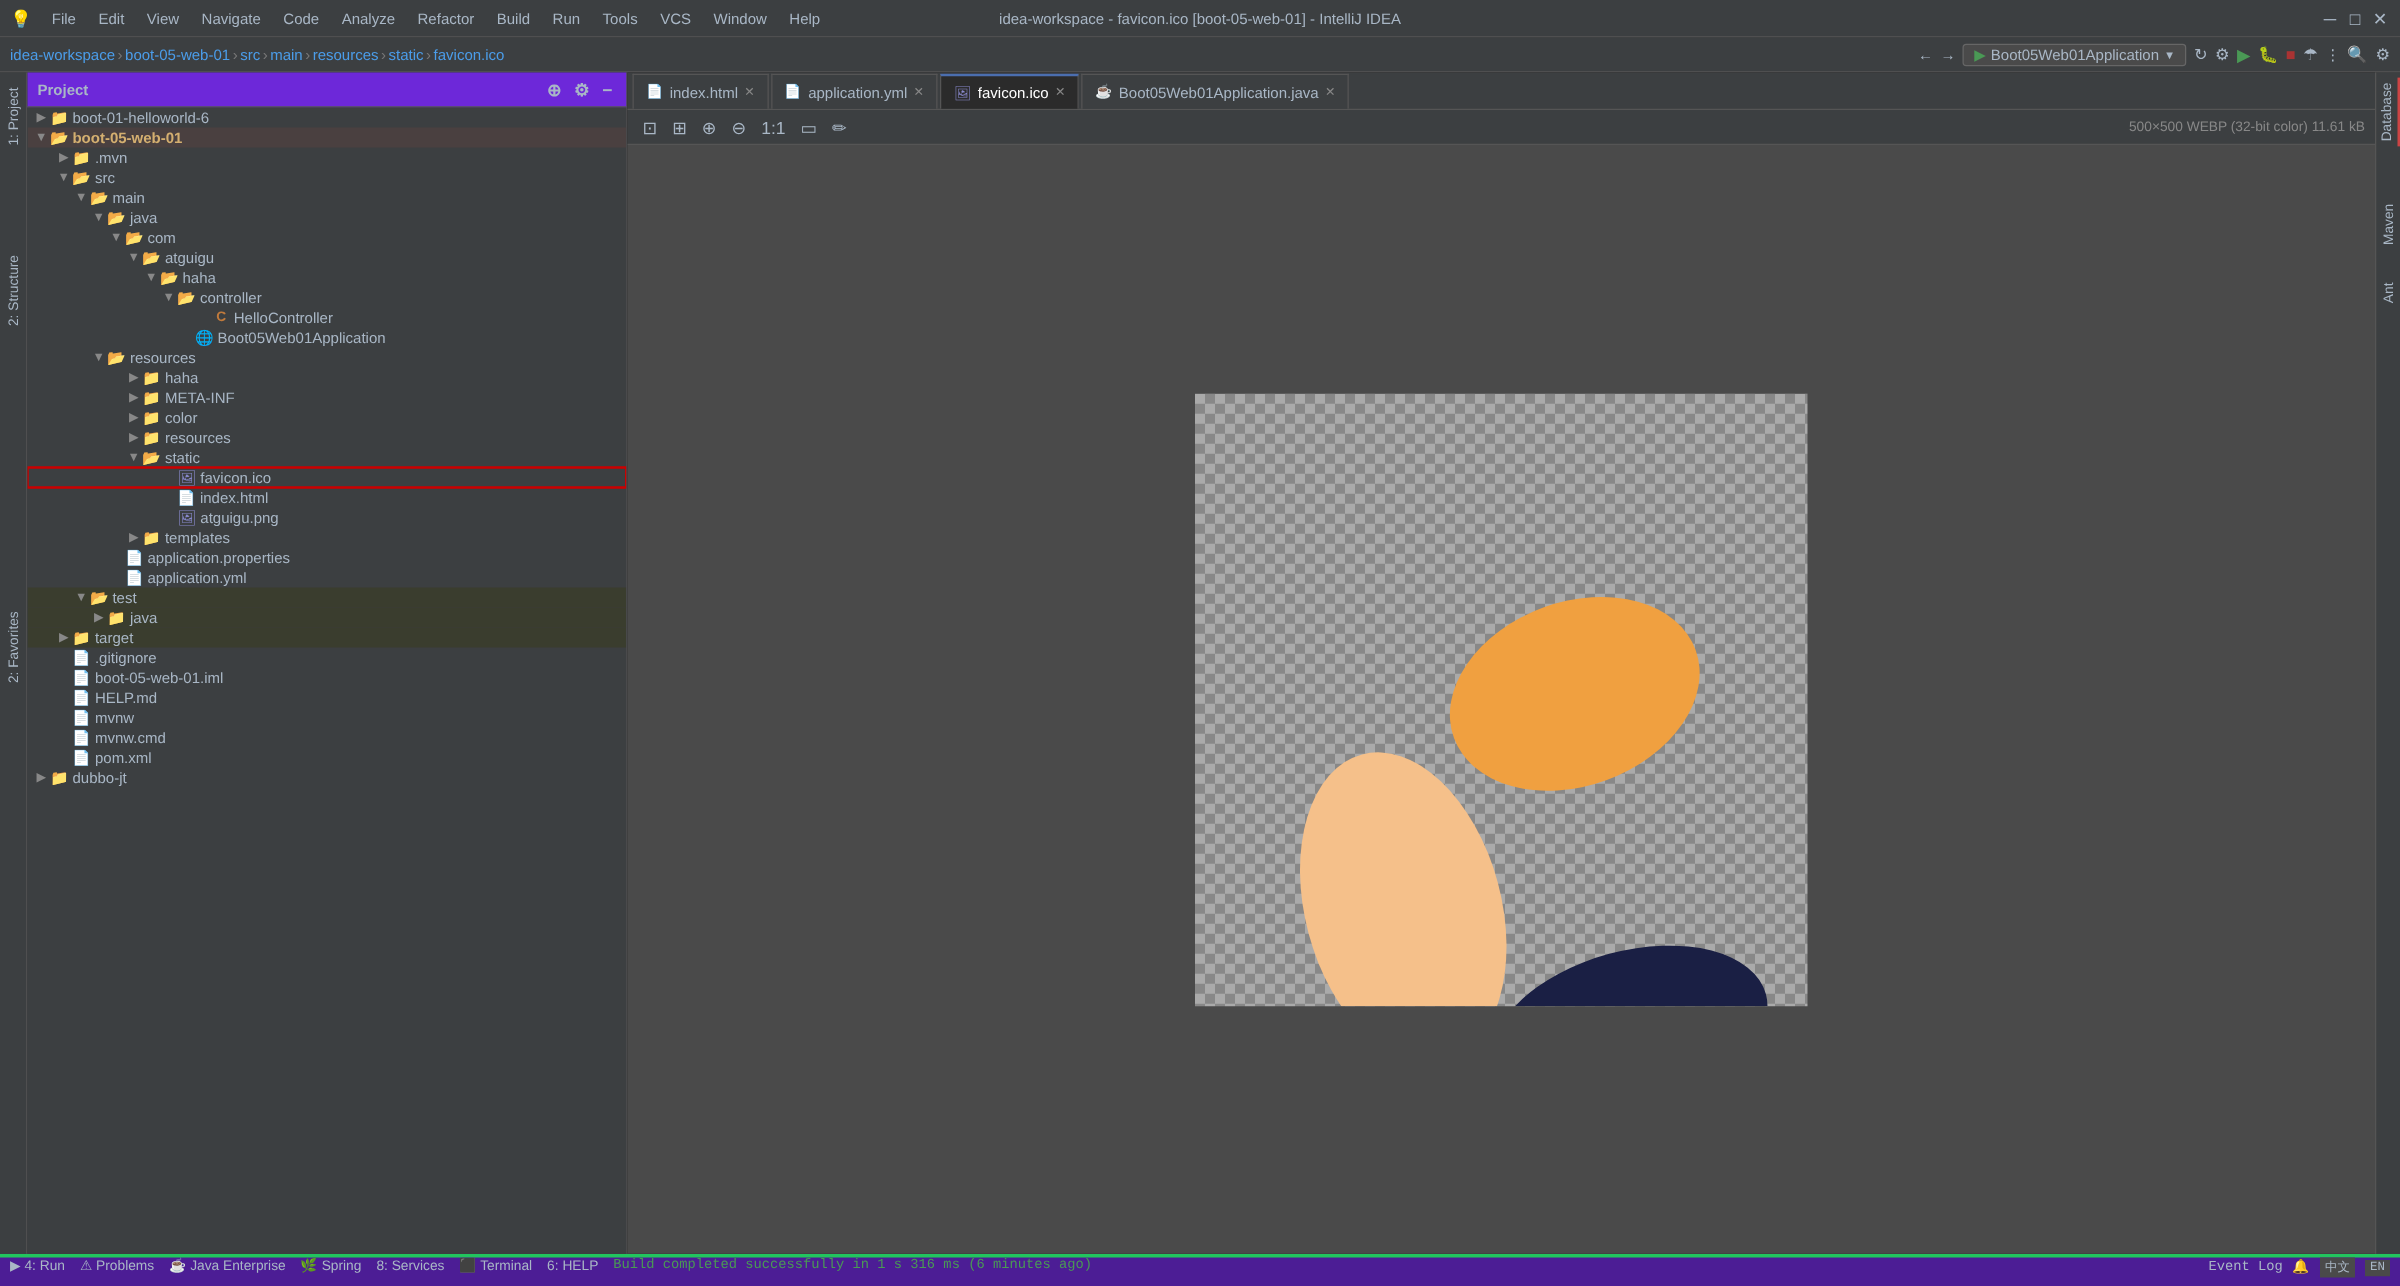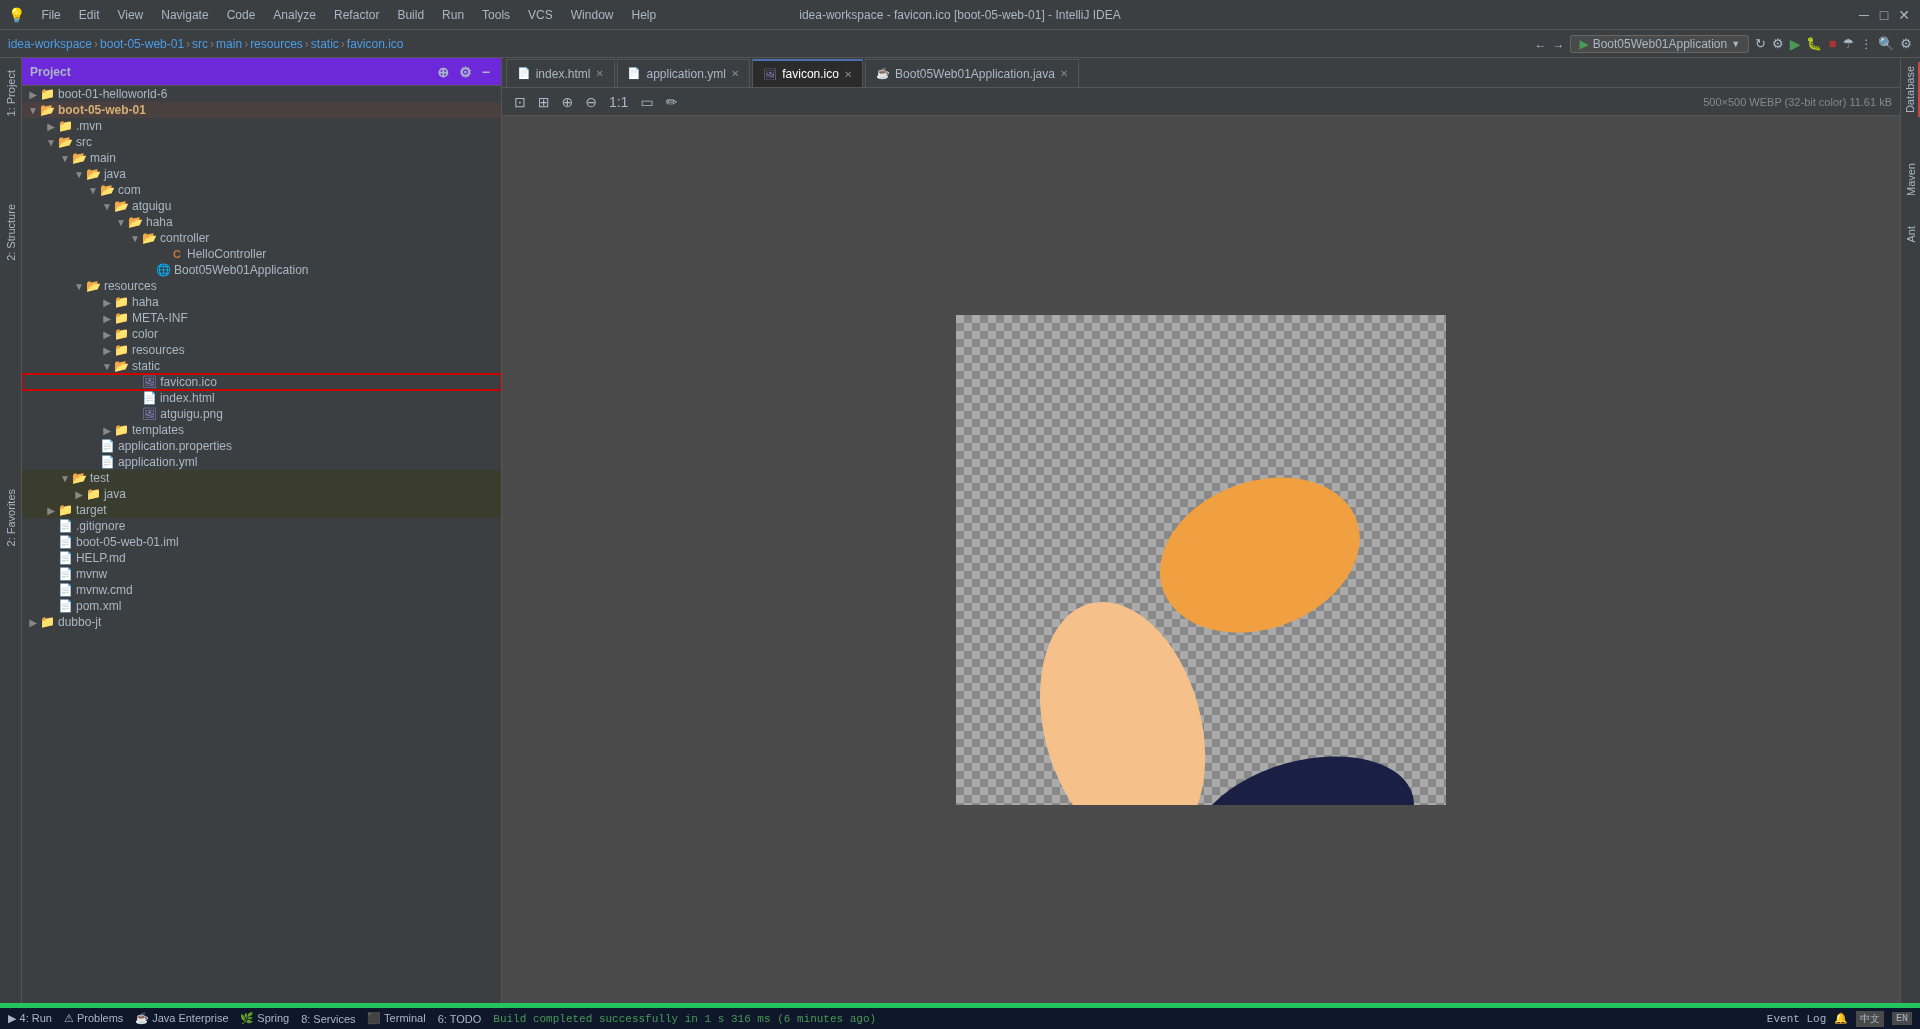--- a/index.html
+++ b/index.html
@@ -182,25 +182,25 @@
       display: flex;
       flex-direction: column;
       align-items: center;
       gap: 2px;
       padding-top: 4px;
     }
 
     
     .status-bar {
       height: 26px;
-      background: #0f172a;
-      display: flex;
-      align-items: center;
+      background: #4c1d95;
+      display: flex;
+      align-items: flex-start;
       padding: 0 8px;
-      border-top: 5px solid #22c55e;
+      border-top: 3px solid #22c55e;
       font-size: 11px;
       color: #a9b7c6;
     }
     .status-left { display: flex; align-items: center; gap: 12px; }
     .status-right { margin-left: auto; display: flex; align-items: center; gap: 8px; font-family: Liberation Mono, monospace; }
     .status-green { color: #4a9955; font-family: Liberation Mono, monospace; }
     .status-item { cursor: pointer; }
 
     
     .tree::-webkit-scrollbar { width: 6px; }
@@ -585,21 +585,21 @@
       <span>Spring</span>
     </span>
     <span class="status-item">
       <span>8: Services</span>
     </span>
     <span class="status-item">
       <span>⬛</span>
       <span>Terminal</span>
     </span>
     <span class="status-item">
-      <span>6: TODO</span>
+      <span>6: HELP</span>
     </span>
   </div>
   <span class="status-green" style="margin-left: 12px;">Build completed successfully in 1 s 316 ms (6 minutes ago)</span>
   <div class="status-right">
     <span class="status-item">Event Log</span>
     <span style="cursor:pointer;">🔔</span>
     <span style="cursor:pointer; background:#4a4a4a; padding:1px 4px; font-size:10px;">中文</span>
     <span style="cursor:pointer; background:#4a4a4a; padding:1px 4px; font-size:10px;">EN</span>
   </div>
 </div>

